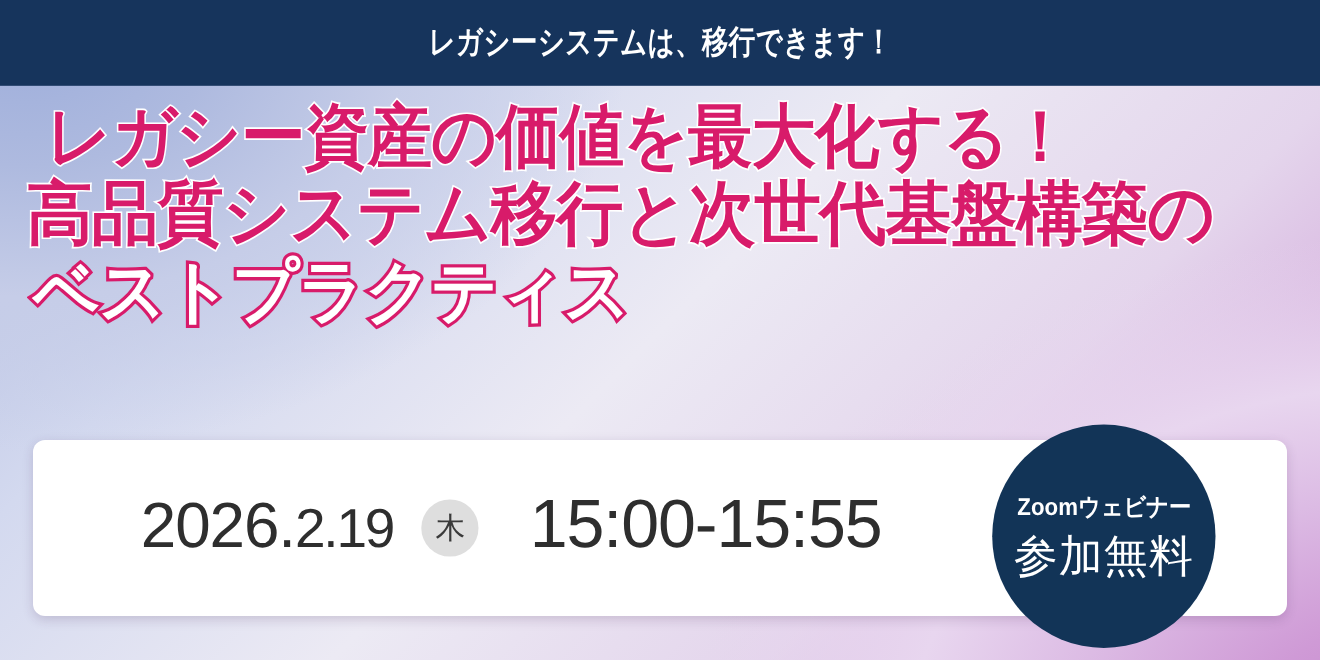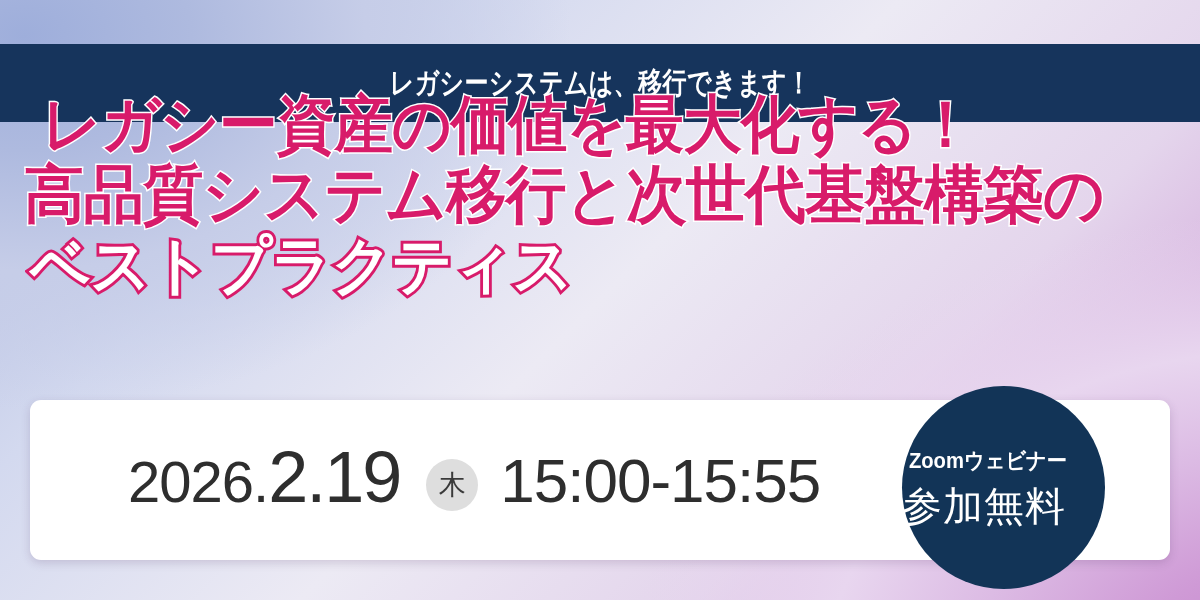--- a/index.html
+++ b/index.html
@@ -29,21 +29,20 @@
   .top-strip {
     position: absolute;
     top: 0;
     left: 0;
     width: 1200px;
     height: 78px;
     background: #16345c;
     display: flex;
     align-items: center;
     justify-content: center;
-    margin-top: 44px;
   }
   .top-strip-text {
     color: #ffffff;
     font-size: 30px;
     font-weight: bold;
     letter-spacing: 0.5px;
     transform: scaleX(0.8);
     transform-origin: center;
     white-space: nowrap;
     line-height: 1;
@@ -109,21 +108,21 @@
     margin-left: 98px;
     color: #2e2e2e;
     white-space: nowrap;
   }
   .date-year {
     font-size: 58px;
     line-height: 1;
     letter-spacing: -1px;
   }
   .date-md {
-    font-size: 72px;
+    font-size: 50px;
     line-height: 1;
     letter-spacing: -2px;
   }
   .weekday-badge {
     display: inline-flex;
     align-items: center;
     justify-content: center;
     width: 52px;
     height: 52px;
     border-radius: 50%;
@@ -133,34 +132,35 @@
     line-height: 1;
     margin: 0 22px 0 26px;
     transform: translateY(-8px);
     flex: none;
   }
   .time-text {
     font-size: 62px;
     line-height: 1;
     letter-spacing: -1px;
     color: #2e2e2e;
+    margin-left: 24px;
   }
 
   
   .free-badge {
     position: absolute;
     left: 902px;
     top: 386px;
     width: 203px;
     height: 203px;
     border-radius: 50%;
     background: #123457;
     display: flex;
     flex-direction: column;
-    align-items: flex-start;
+    align-items: center;
     justify-content: center;
     color: #ffffff;
   }
   .free-badge-top {
     font-size: 22px;
     font-weight: bold;
     line-height: 1;
     letter-spacing: 0px;
     transform: scaleX(0.92);
     white-space: nowrap;

